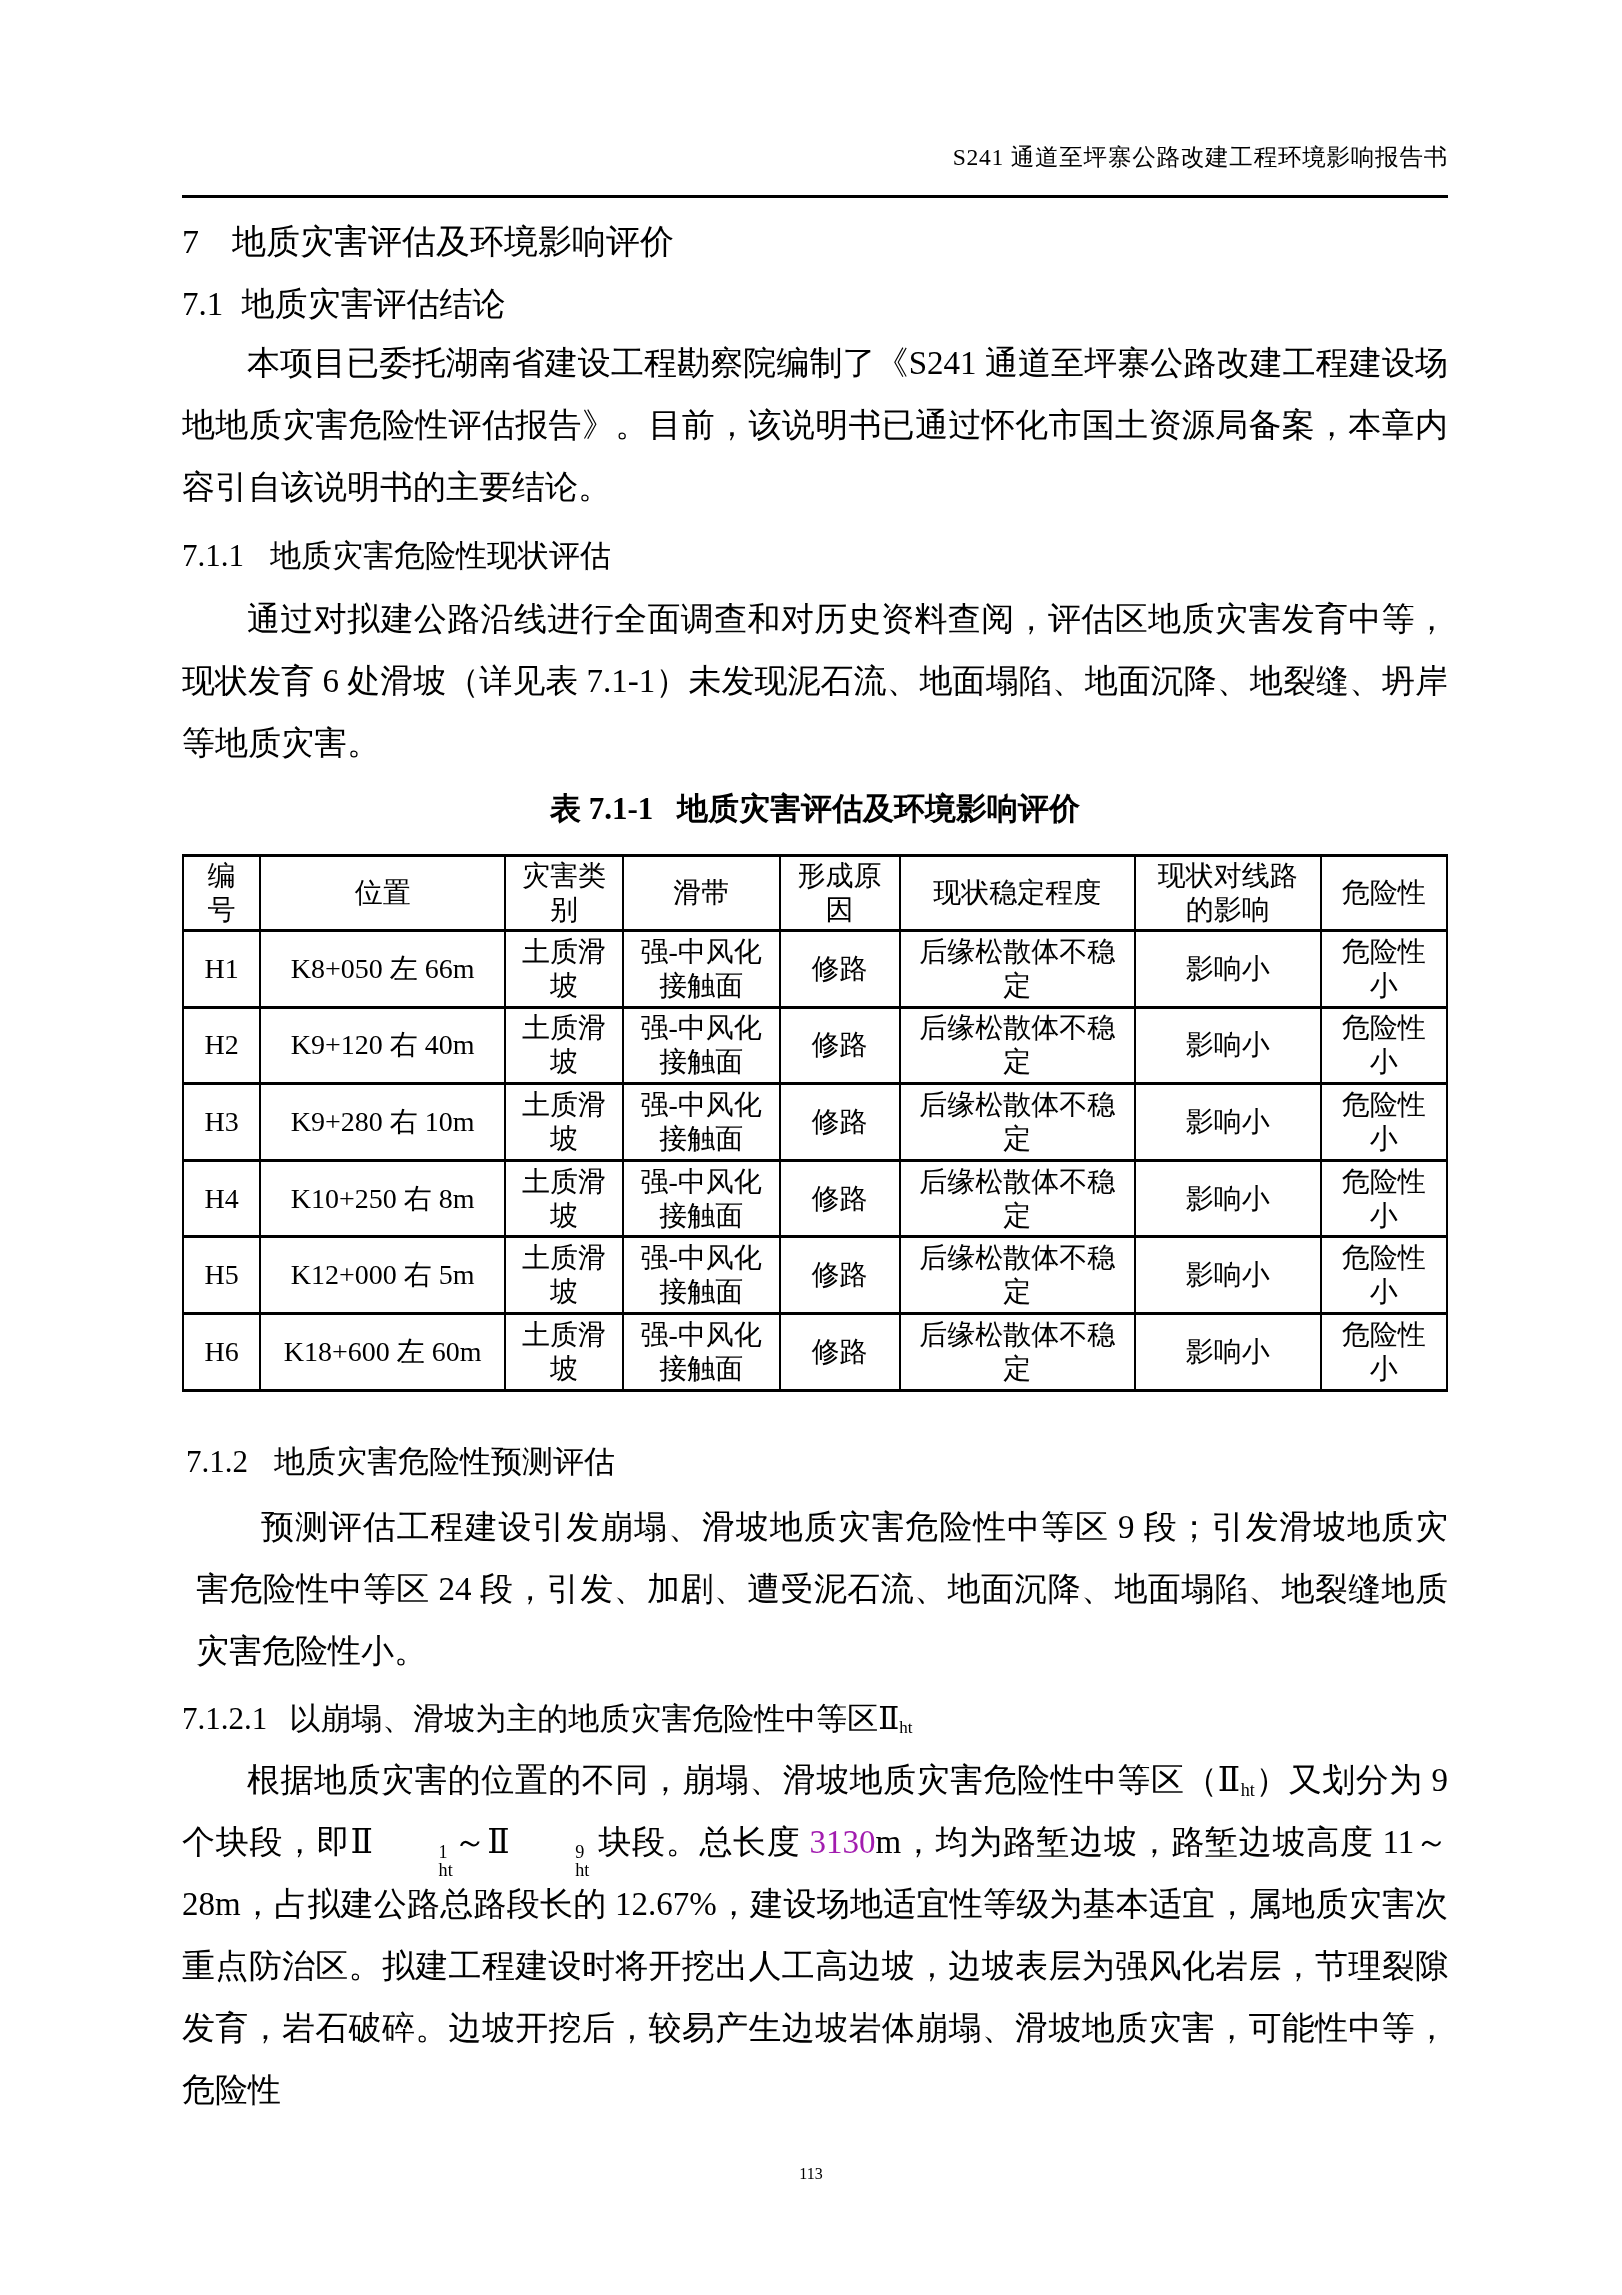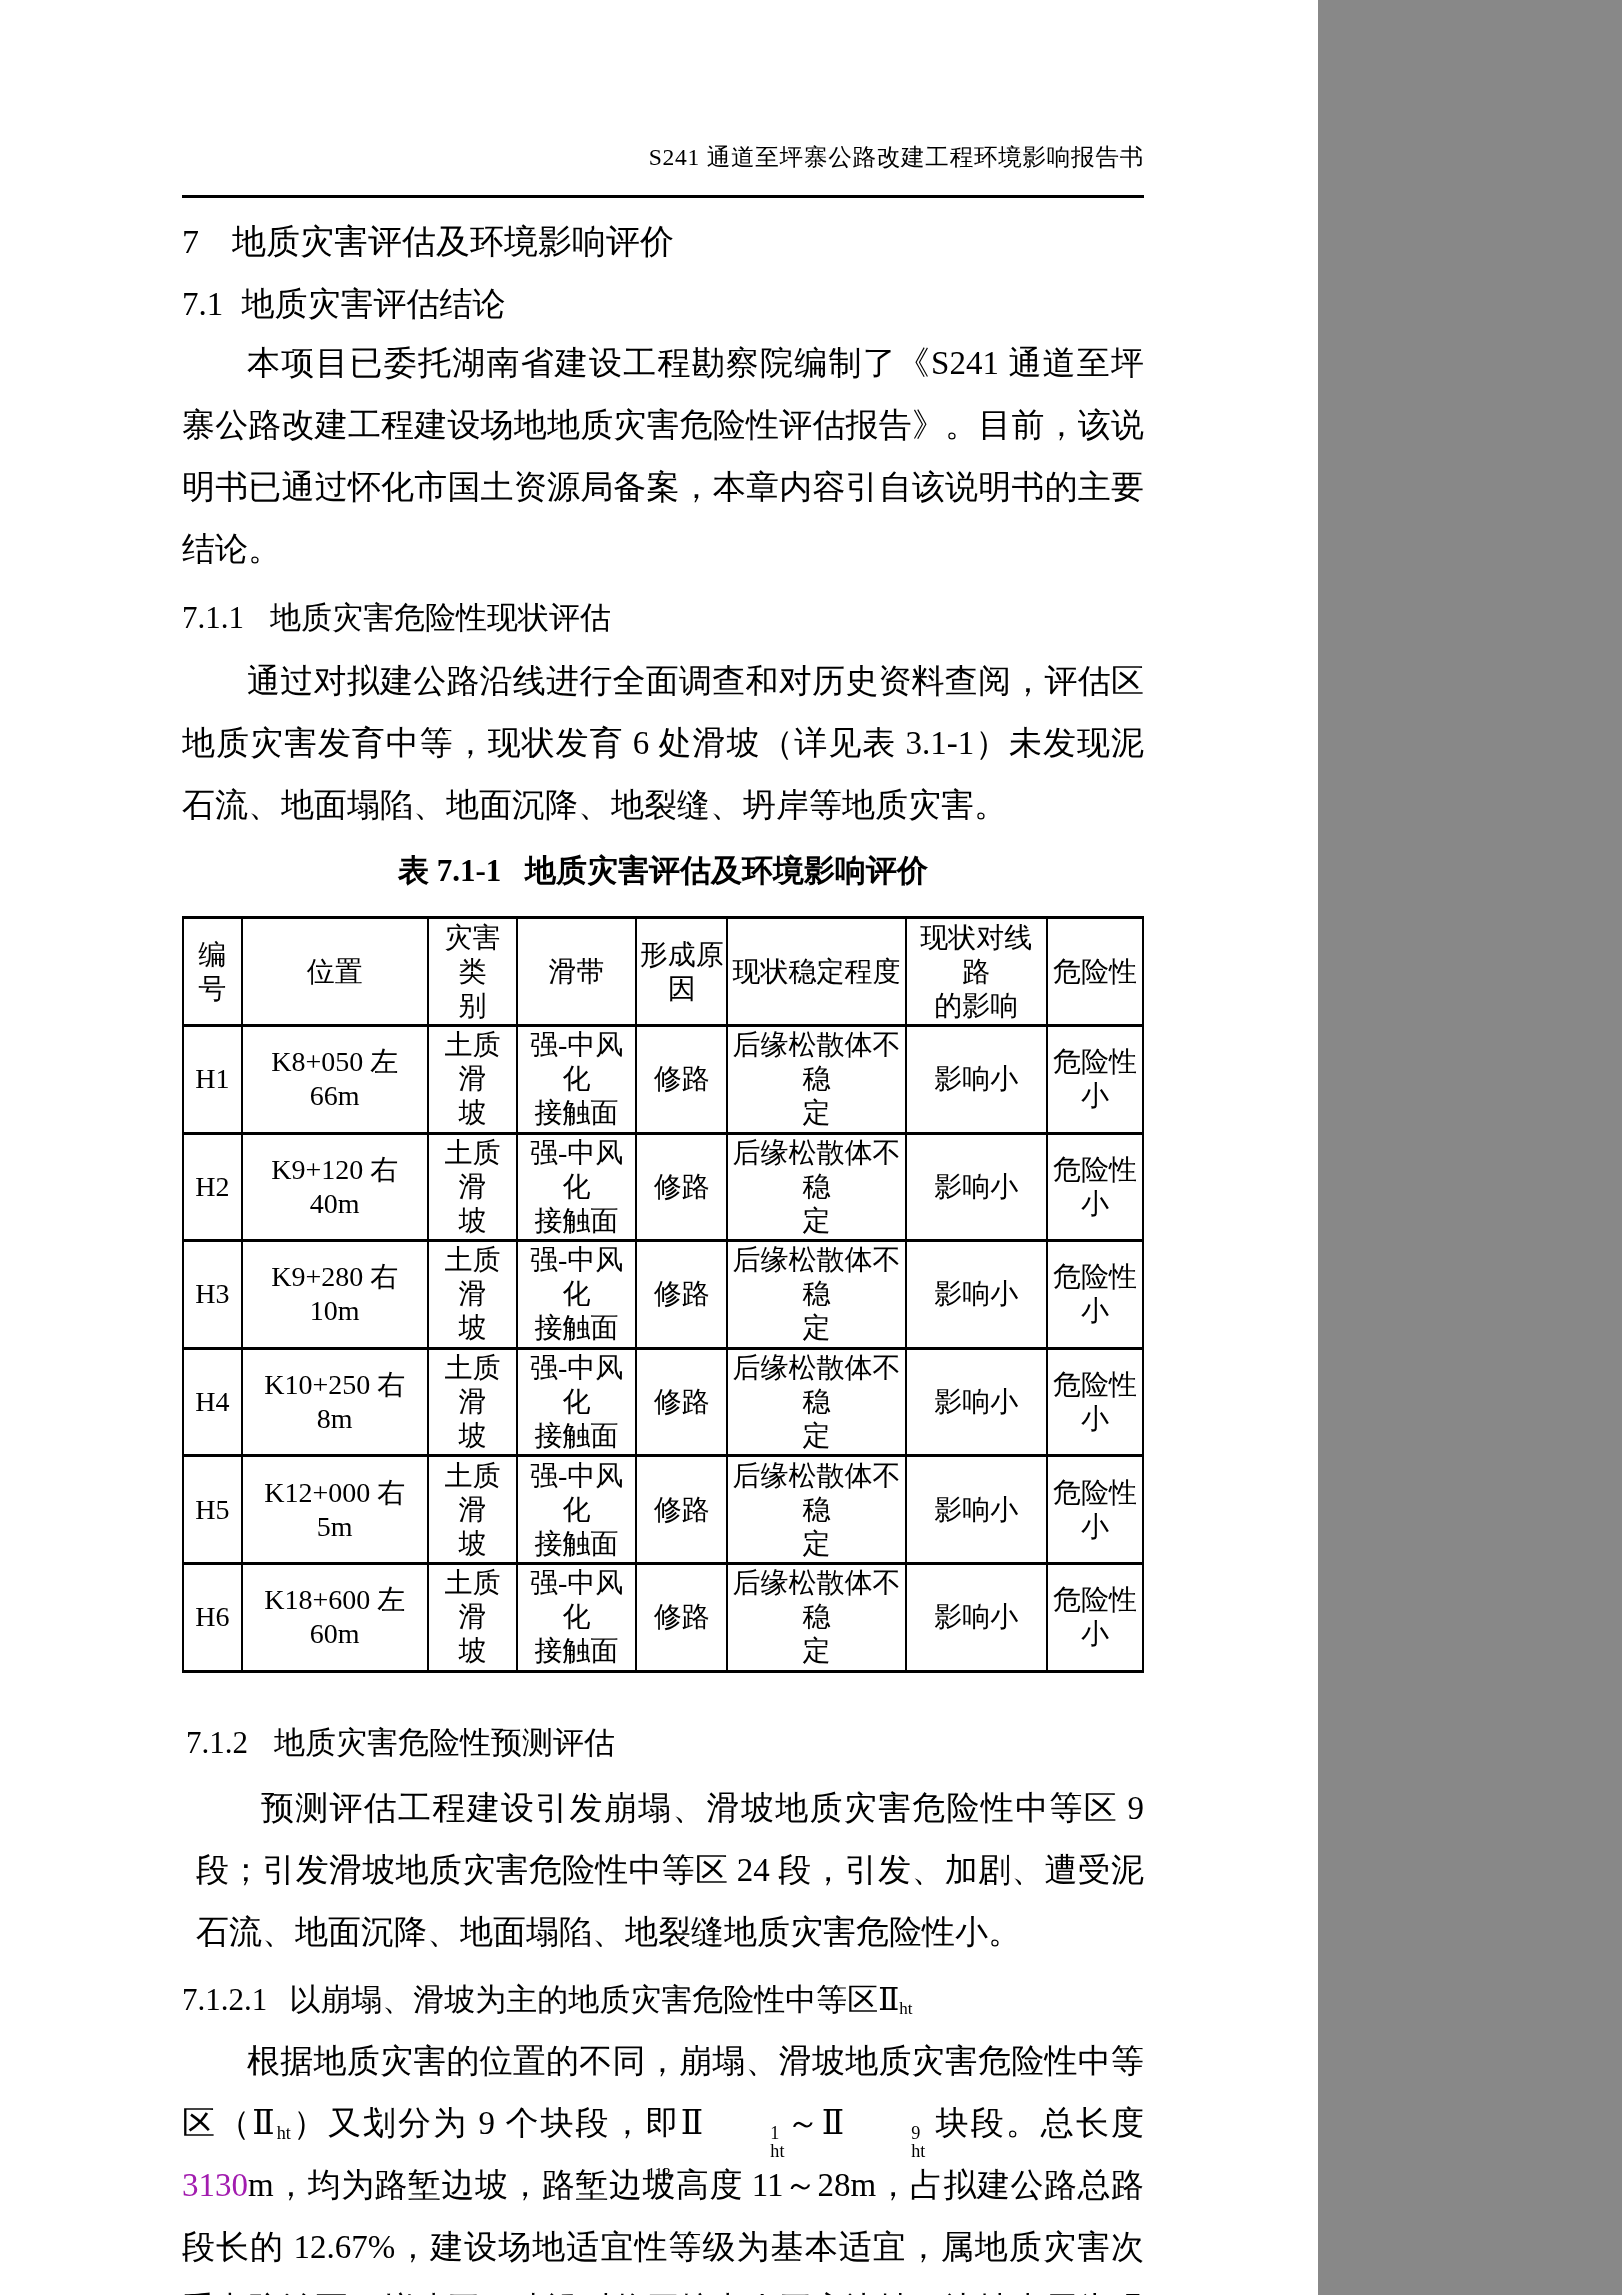--- a/index.html
+++ b/index.html
@@ -1,18 +1,18 @@
 <!DOCTYPE html>
 <html lang="zh" style="font-size:10.5px"><head>
 <meta charset="utf-8">
 <style>
   html,body{margin:0;padding:0;background:#888;}
   .page{
     position:relative;
-    width:1318px;height:2295px;
+    width:1622px;height:2295px;
     background:#ffffff;
     color:#000;
     font-family:"Liberation Serif","DejaVu Serif",serif;
     overflow:hidden;
   }
   .content{padding:0 174px 0 182px;}
   
   .doc-header{
     margin-top:144px;
     padding-bottom:23.6px;
@@ -102,21 +102,21 @@
     </div>
 
     <h1 class="h1"><span class="num">7</span><span>地质灾害评估及环境影响评价</span></h1>
 
     <h2 class="h2"><span class="num">7.1</span><span>地质灾害评估结论</span></h2>
 
     <p class="para p1">本项目已委托湖南省建设工程勘察院编制了《S241 通道至坪寨公路改建工程建设场地地质灾害危险性评估报告》。目前，该说明书已通过怀化市国土资源局备案，本章内容引自该说明书的主要结论。</p>
 
     <h3 class="h3 h3a"><span class="num">7.1.1</span><span>地质灾害危险性现状评估</span></h3>
 
-    <p class="para p2">通过对拟建公路沿线进行全面调查和对历史资料查阅，评估区地质灾害发育中等，现状发育 6 处滑坡（详见表 3.1-1）未发现泥石流、地面塌陷、地面沉降、地裂缝、坍岸等地质灾害。</p>
+    <p class="para p2">通过对拟建公路沿线进行全面调查和对历史资料查阅，评估区地质灾害发育中等，现状发育 6 处滑坡（详见表 7.1-1）未发现泥石流、地面塌陷、地面沉降、地裂缝、坍岸等地质灾害。</p>
 
     <div class="tcaption"><span class="cap-label">表 7.1-1</span><span>地质灾害评估及环境影响评价</span></div>
 
     <table class="geo">
       <colgroup>
         <col style="width:6.1%">
           <col style="width:19.4%">
           <col style="width:9.3%">
           <col style="width:12.4%">
         <col style="width:9.5%">

